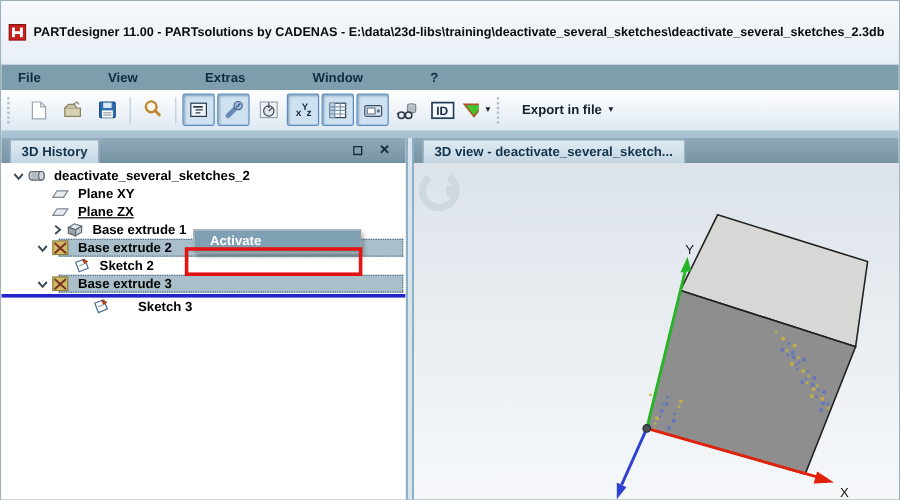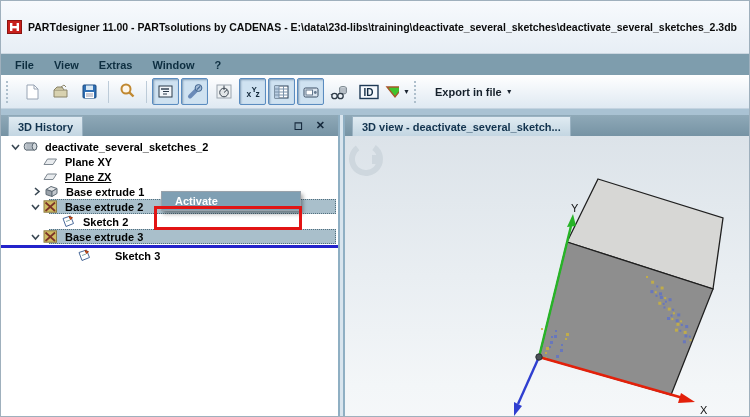--- a/index.html
+++ b/index.html
@@ -3,21 +3,21 @@
 <meta charset="utf-8">
 <style>
   html,body{margin:0;padding:0;background:#cfd6dc;}
   .window{position:relative;width:750px;height:417px;background:#fff;overflow:hidden;
     font-family:"Liberation Sans",sans-serif;border:1px solid #9fb0bd;box-sizing:border-box;}
   
   .titlebar{height:24px;background:linear-gradient(#f7fafd,#e7eef5);display:flex;align-items:center;
     padding:14px 6px;gap:6px;border-bottom:1px solid #ccd7e1;}
   .title-text{font-size:10.5px;font-weight:700;color:#0b0b0b;white-space:nowrap;}
   
-  .menubar{height:21px;background:#7e9dad;display:flex;align-items:center;padding-left:4px;}
+  .menubar{height:21px;background:#7e9dad;display:flex;align-items:center;padding-left:4px;gap:36px;}
   .menu-item{padding:2px 10px;font-size:11px;font-weight:700;color:#0d2e40;cursor:default;}
   
   .toolbar{height:33px;background:linear-gradient(#ffffff,#dfe9f2);display:flex;align-items:center;
     padding:0 3px;border-bottom:1px solid #c4d3e0;}
   .thandle{width:5px;height:22px;border-left:2px dotted #aebfcc;margin:0 4px 0 2px;}
   .tsep{width:1px;height:22px;background:#bccbd8;margin:0 4px;}
   .tbtn{width:25px;height:25px;display:flex;align-items:center;justify-content:center;
     border:1px solid transparent;border-radius:2px;margin:0 1px;flex:none;}
   .tbtn.pressed{background:#cfe2f1;border:1px solid #5a8cc0;box-shadow:inset 1px 1px 2px rgba(30,70,110,.45);}
   .tbtn-text{width:auto;padding:0 8px;font-size:11px;font-weight:700;color:#15202b;}
@@ -224,21 +224,21 @@
           </div>
           <div class="tree-row" style="padding-left: 26px; text-decoration: underline;">
             <span class="expander"></span>
             <span class="ticon">
               <svg width="15" height="13">
                 <polygon points="1,9.5 4.5,4 13.5,4 10,9.5" fill="#e8ebee" stroke="#7d8790"></polygon>
               </svg>
             </span>
             <span class="tlabel">Plane ZX</span>
           </div>
-          <div class="tree-row" style="padding-left: 27px;">
+          <div class="tree-row" style="padding-left: 38px;">
             <span class="expander">
               <svg width="11" height="11">
                 <polyline points="4,2 8,5.5 4,9" fill="none" stroke="#3a4854" stroke-width="1.6"></polyline>
               </svg>
             </span>
             <span class="ticon">
               <svg width="15" height="13">
                 <polygon points="2,4.5 7,1.5 13,3.5 8,6.5" fill="#e4e6e8" stroke="#5e6a74"></polygon>
                 <polygon points="2,4.5 8,6.5 8,11.5 2,9.5" fill="#9aa2aa" stroke="#5e6a74"></polygon>
                 <polygon points="8,6.5 13,3.5 13,8.5 8,11.5" fill="#c2c8ce" stroke="#5e6a74"></polygon>

